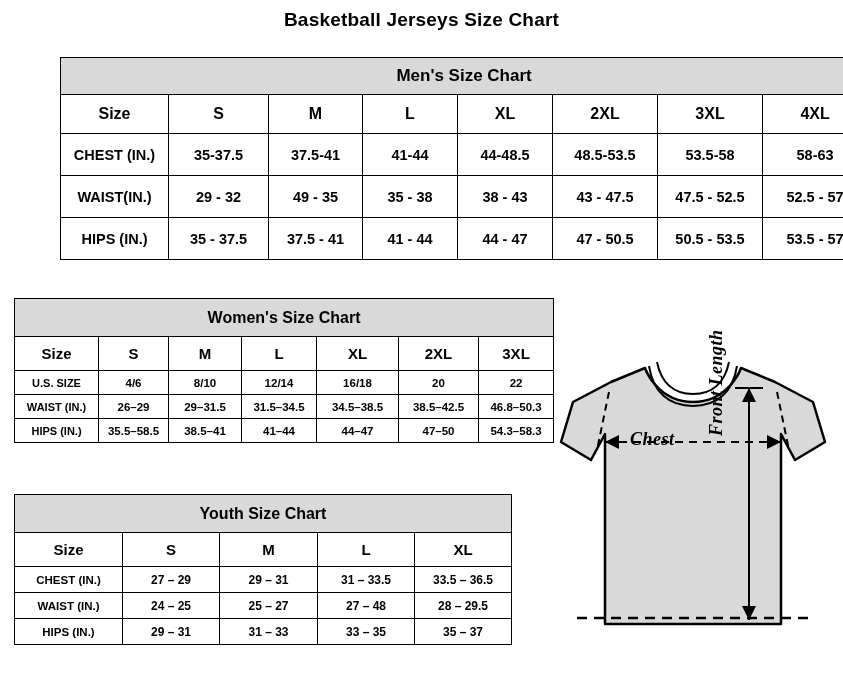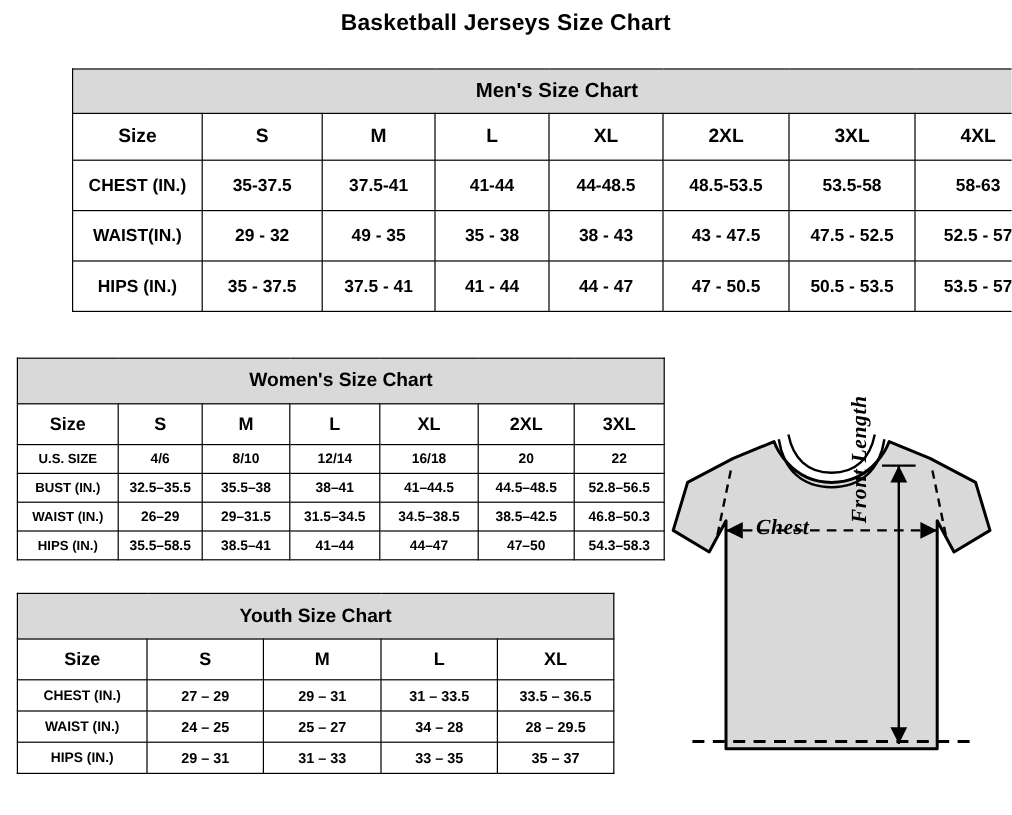--- a/index.html
+++ b/index.html
@@ -226,29 +226,20 @@
       <tr class="datarow">
         <td class="row-label">U.S. SIZE</td>
         <td class="data-cell">4/6</td>
         <td class="data-cell">8/10</td>
         <td class="data-cell">12/14</td>
         <td class="data-cell">16/18</td>
         <td class="data-cell">20</td>
         <td class="data-cell">22</td>
       </tr>
       <tr class="datarow">
-        <td class="row-label">BUST (IN.)</td>
-        <td class="data-cell">32.5–35.5</td>
-        <td class="data-cell">35.5–38</td>
-        <td class="data-cell">38–41</td>
-        <td class="data-cell">41–44.5</td>
-        <td class="data-cell">44.5–48.5</td>
-        <td class="data-cell">52.8–56.5</td>
-      </tr>
-      <tr class="datarow">
         <td class="row-label">WAIST (IN.)</td>
         <td class="data-cell">26–29</td>
         <td class="data-cell">29–31.5</td>
         <td class="data-cell">31.5–34.5</td>
         <td class="data-cell">34.5–38.5</td>
         <td class="data-cell">38.5–42.5</td>
         <td class="data-cell">46.8–50.3</td>
       </tr>
       <tr class="datarow">
         <td class="row-label">HIPS (IN.)</td>
@@ -289,21 +280,21 @@
         <td class="row-label">CHEST (IN.)</td>
         <td class="data-cell">27 – 29</td>
         <td class="data-cell">29 – 31</td>
         <td class="data-cell">31 – 33.5</td>
         <td class="data-cell">33.5 – 36.5</td>
       </tr>
       <tr class="datarow">
         <td class="row-label">WAIST (IN.)</td>
         <td class="data-cell">24 – 25</td>
         <td class="data-cell">25 – 27</td>
-        <td class="data-cell">34 – 28</td>
+        <td class="data-cell">27 – 48</td>
         <td class="data-cell">28 – 29.5</td>
       </tr>
       <tr class="datarow">
         <td class="row-label">HIPS (IN.)</td>
         <td class="data-cell">29 – 31</td>
         <td class="data-cell">31 – 33</td>
         <td class="data-cell">33 – 35</td>
         <td class="data-cell">35 – 37</td>
       </tr>
     </tbody>

